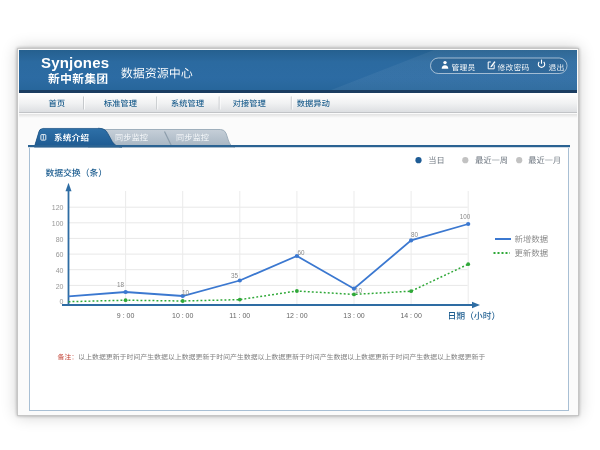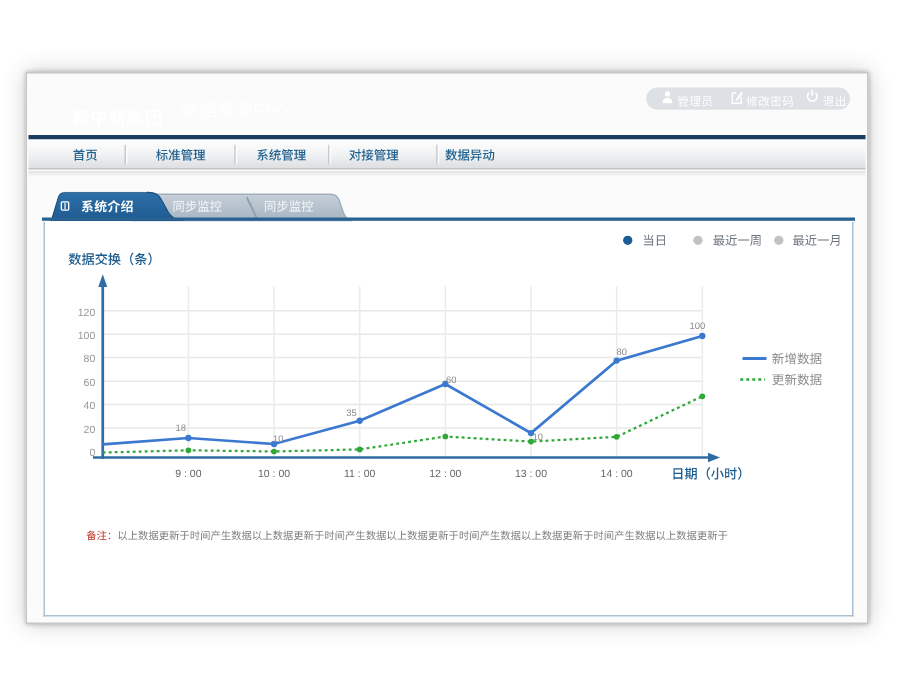--- a/index.html
+++ b/index.html
@@ -12,20 +12,23 @@
   background:linear-gradient(180deg,#ffffff 0%,#f0f1f2 55%,#dddfe2 100%); border-bottom:1px solid #c2c4c7; }
 #navshadow { position:absolute; left:1px; top:64.5px; width:558px; height:4px;
   background:linear-gradient(180deg,rgba(0,0,0,0.10),rgba(0,0,0,0)); }
 #panel { position:absolute; left:11px; top:99px; width:540px; height:263px; background:#ffffff;
   border-left:1px solid #a8bfd4; border-right:1px solid #a8bfd4; border-bottom:1px solid #a8bfd4; }
 .lay { position:absolute; }
 #logo { position:absolute; left:22px; top:6px; color:#fff; font-weight:bold; font-size:15px; letter-spacing:0.2px; line-height:14px; font-family:"Liberation Sans", sans-serif; }
 </style></head>
 <body>
 <div id="win">
+  <div id="hdr">
+      <div id="logo">Synjones</div>
+    </div>
   <div id="navline"></div>
   <div id="nav"></div>
   <div id="navshadow"></div>
   <div id="panel"></div>
 </div>
 <svg class="lay" style="left:17px;top:48px" width="562" height="46" viewBox="0 0 562 46">
     <path d="M32.3 32.3C32.1 33.0 31.7 33.7 31.3 34.1C31.6 34.3 32.0 34.6 32.2 34.8C32.7 34.2 33.1 33.4 33.4 32.6ZM35.2 32.7C35.5 33.3 35.9 34.0 36.1 34.5L37.1 33.9C36.9 34.3 36.7 34.7 36.5 35.1C36.8 35.2 37.4 35.7 37.6 35.9C38.6 34.4 38.8 32.0 38.8 30.3V30.2H39.9V36.0H41.3V30.2H42.4V28.9H38.8V27.0C39.9 26.8 41.2 26.5 42.2 26.1L41.1 25.1C40.2 25.5 38.8 25.9 37.5 26.1V30.3C37.5 31.4 37.4 32.7 37.1 33.9C36.9 33.5 36.5 32.8 36.1 32.2ZM33.4 27.3H35.1C35.0 27.7 34.8 28.3 34.6 28.8H33.2L33.8 28.6C33.7 28.3 33.6 27.7 33.4 27.3ZM33.3 25.2C33.4 25.5 33.5 25.8 33.7 26.1H31.6V27.3H33.2L32.3 27.5C32.4 27.9 32.5 28.4 32.6 28.8H31.4V29.9H33.7V30.8H31.5V32.0H33.7V34.6C33.7 34.7 33.7 34.7 33.5 34.7C33.4 34.7 33.0 34.7 32.7 34.7C32.8 35.0 33.0 35.5 33.1 35.8C33.7 35.8 34.2 35.8 34.5 35.6C34.9 35.4 35.0 35.1 35.0 34.6V32.0H36.9V30.8H35.0V29.9H37.1V28.8H35.9C36.1 28.4 36.3 27.9 36.4 27.5L35.4 27.3H36.9V26.1H35.1C34.9 25.8 34.7 25.3 34.6 24.9Z M48.2 25.0V27.0H44.1V33.0H45.6V32.4H48.2V36.1H49.7V32.4H52.4V32.9H53.9V27.0H49.7V25.0ZM45.6 31.0V28.4H48.2V31.0ZM52.4 31.0H49.7V28.4H52.4Z M56.5 32.3C56.3 33.0 55.9 33.7 55.5 34.1C55.8 34.3 56.2 34.6 56.4 34.8C56.9 34.2 57.3 33.4 57.6 32.6ZM59.4 32.7C59.7 33.3 60.1 34.0 60.3 34.5L61.3 33.9C61.1 34.3 60.9 34.7 60.7 35.1C61.0 35.2 61.6 35.7 61.8 35.9C62.8 34.4 63.0 32.0 63.0 30.3V30.2H64.1V36.0H65.5V30.2H66.6V28.9H63.0V27.0C64.1 26.8 65.4 26.5 66.4 26.1L65.3 25.1C64.4 25.5 63.0 25.9 61.7 26.1V30.3C61.7 31.4 61.6 32.7 61.3 33.9C61.1 33.5 60.7 32.8 60.3 32.2ZM57.6 27.3H59.3C59.2 27.7 59.0 28.3 58.8 28.8H57.4L58.0 28.6C57.9 28.3 57.8 27.7 57.6 27.3ZM57.5 25.2C57.6 25.5 57.7 25.8 57.9 26.1H55.8V27.3H57.4L56.5 27.5C56.6 27.9 56.7 28.4 56.8 28.8H55.6V29.9H57.9V30.8H55.7V32.0H57.9V34.6C57.9 34.7 57.9 34.7 57.7 34.7C57.6 34.7 57.2 34.7 56.9 34.7C57.0 35.0 57.2 35.5 57.3 35.8C57.9 35.8 58.4 35.8 58.7 35.6C59.1 35.4 59.2 35.1 59.2 34.6V32.0H61.1V30.8H59.2V29.9H61.3V28.8H60.1C60.3 28.4 60.5 27.9 60.6 27.5L59.6 27.3H61.1V26.1H59.3C59.1 25.8 58.9 25.3 58.8 24.9Z M72.5 31.7V32.3H67.9V33.4H71.3C70.2 34.0 68.8 34.5 67.5 34.8C67.8 35.1 68.2 35.6 68.4 36.0C69.8 35.6 71.3 34.9 72.5 34.0V36.0H73.9V34.0C75.0 34.8 76.6 35.5 77.9 35.9C78.1 35.6 78.5 35.1 78.8 34.8C77.6 34.5 76.2 34.0 75.2 33.4H78.5V32.3H73.9V31.7ZM73.0 28.6V29.1H70.6V28.6ZM72.8 25.3C72.9 25.5 73.0 25.8 73.1 26.1H71.2C71.4 25.8 71.6 25.5 71.8 25.2L70.4 24.9C69.8 26.0 68.9 27.2 67.5 28.1C67.9 28.3 68.3 28.8 68.5 29.1C68.8 28.9 69.0 28.7 69.2 28.5V31.9H70.6V31.6H78.2V30.5H74.3V30.0H77.4V29.1H74.3V28.6H77.4V27.7H74.3V27.2H77.9V26.1H74.6C74.5 25.7 74.3 25.3 74.0 24.9ZM73.0 27.7H70.6V27.2H73.0ZM73.0 30.0V30.5H70.6V30.0Z M80.2 25.4V36.1H81.7V35.6H88.8V36.1H90.3V25.4ZM81.7 34.4V26.7H88.8V34.4ZM85.6 27.1V28.4H82.2V29.6H85.1C84.2 30.7 83.0 31.6 81.9 32.1C82.2 32.4 82.6 32.8 82.8 33.1C83.7 32.6 84.7 31.9 85.6 31.0V32.6C85.6 32.7 85.5 32.8 85.4 32.8C85.3 32.8 84.8 32.8 84.3 32.8C84.5 33.1 84.7 33.7 84.8 34.0C85.5 34.0 86.1 34.0 86.5 33.8C86.9 33.6 87.0 33.2 87.0 32.6V29.6H88.4V28.4H87.0V27.1Z" fill="#ffffff"></path>
 <path d="M109.1 19.6C108.9 20.1 108.5 20.8 108.2 21.2L108.8 21.5C109.1 21.1 109.5 20.5 109.9 20.0ZM104.9 20.0C105.2 20.5 105.5 21.1 105.6 21.6L106.3 21.3C106.2 20.8 105.9 20.2 105.5 19.7ZM108.7 26.4C108.4 27.0 108.1 27.5 107.6 28.0C107.1 27.8 106.7 27.5 106.2 27.3C106.4 27.1 106.6 26.7 106.8 26.4ZM105.1 27.7C105.7 27.9 106.4 28.2 107.0 28.5C106.2 29.1 105.3 29.4 104.3 29.7C104.4 29.8 104.6 30.1 104.7 30.4C105.8 30.1 106.8 29.6 107.7 28.9C108.1 29.1 108.5 29.4 108.7 29.6L109.3 29.0C109.0 28.8 108.7 28.6 108.3 28.4C108.9 27.7 109.4 26.8 109.7 25.8L109.2 25.6L109.1 25.6H107.1L107.4 25.0L106.6 24.9C106.5 25.1 106.4 25.4 106.3 25.6H104.6V26.4H105.9C105.6 26.9 105.4 27.3 105.1 27.7ZM106.9 19.4V21.7H104.4V22.4H106.6C106.0 23.2 105.1 23.9 104.3 24.3C104.4 24.4 104.7 24.8 104.8 25.0C105.5 24.6 106.3 23.9 106.9 23.2V24.7H107.7V23.0C108.3 23.4 109.0 24.0 109.3 24.3L109.8 23.6C109.5 23.4 108.5 22.8 107.9 22.4H110.2V21.7H107.7V19.4ZM111.3 19.5C111.0 21.6 110.5 23.6 109.6 24.9C109.8 25.0 110.1 25.3 110.3 25.5C110.6 25.0 110.8 24.5 111.1 23.9C111.3 25.1 111.7 26.2 112.1 27.1C111.5 28.3 110.5 29.1 109.2 29.8C109.4 29.9 109.6 30.3 109.7 30.5C110.9 29.8 111.9 29.0 112.6 28.0C113.2 29.0 113.9 29.8 114.9 30.4C115.0 30.1 115.3 29.8 115.5 29.6C114.5 29.1 113.7 28.2 113.1 27.1C113.7 25.9 114.1 24.4 114.4 22.6H115.2V21.7H111.8C111.9 21.1 112.1 20.4 112.2 19.6ZM113.5 22.6C113.3 24.0 113.0 25.2 112.6 26.2C112.1 25.1 111.8 23.9 111.6 22.6Z M121.6 26.6V30.5H122.4V30.0H126.1V30.4H126.9V26.6H124.6V25.2H127.3V24.4H124.6V23.1H126.9V19.9H120.5V23.6C120.5 25.5 120.4 28.1 119.2 29.9C119.4 30.0 119.8 30.3 119.9 30.4C120.9 29.0 121.3 26.9 121.4 25.2H123.8V26.6ZM121.4 20.7H126.0V22.3H121.4ZM121.4 23.1H123.8V24.4H121.4L121.4 23.6ZM122.4 29.2V27.4H126.1V29.2ZM117.8 19.4V21.8H116.3V22.7H117.8V25.3C117.2 25.5 116.6 25.7 116.1 25.8L116.4 26.7L117.8 26.2V29.3C117.8 29.5 117.7 29.5 117.6 29.5C117.5 29.6 117.0 29.6 116.5 29.5C116.6 29.8 116.7 30.2 116.7 30.4C117.5 30.4 117.9 30.4 118.2 30.2C118.5 30.1 118.6 29.8 118.6 29.3V25.9L120.0 25.5L119.9 24.7L118.6 25.1V22.7H120.0V21.8H118.6V19.4Z M128.8 20.5C129.7 20.8 130.8 21.4 131.3 21.8L131.8 21.1C131.2 20.7 130.1 20.2 129.3 19.9ZM128.4 23.6 128.7 24.4C129.6 24.1 130.8 23.7 132.0 23.3L131.9 22.5C130.6 22.9 129.3 23.3 128.4 23.6ZM130.0 25.0V28.4H130.9V25.9H136.8V28.3H137.8V25.0ZM133.5 26.2C133.1 28.2 132.2 29.3 128.4 29.7C128.5 29.9 128.7 30.3 128.8 30.5C132.9 29.9 134.0 28.6 134.4 26.2ZM134.0 28.6C135.5 29.1 137.5 29.9 138.5 30.4L139.0 29.7C138.0 29.1 136.0 28.4 134.5 27.9ZM133.6 19.5C133.3 20.3 132.7 21.3 131.7 22.0C131.9 22.2 132.2 22.4 132.3 22.6C132.9 22.2 133.3 21.7 133.6 21.2H135.0C134.7 22.5 133.9 23.6 131.7 24.2C131.9 24.3 132.1 24.6 132.2 24.8C133.8 24.3 134.8 23.5 135.4 22.6C136.1 23.6 137.3 24.4 138.6 24.7C138.8 24.5 139.0 24.2 139.2 24.0C137.7 23.7 136.4 22.9 135.7 21.9C135.8 21.7 135.9 21.4 135.9 21.2H137.7C137.5 21.6 137.3 22.0 137.2 22.3L138.0 22.5C138.3 22.1 138.6 21.3 138.9 20.7L138.3 20.5L138.1 20.5H134.0C134.2 20.2 134.4 19.9 134.5 19.6Z M146.2 24.6H149.9V25.7H146.2ZM146.2 22.9H149.9V23.9H146.2ZM145.9 27.0C145.5 27.8 145.0 28.7 144.4 29.3C144.6 29.4 145.0 29.6 145.1 29.7C145.7 29.1 146.3 28.1 146.7 27.3ZM149.3 27.2C149.7 28.0 150.3 29.0 150.6 29.6L151.4 29.2C151.1 28.7 150.5 27.7 150.0 26.9ZM140.8 20.2C141.5 20.6 142.4 21.2 142.8 21.6L143.4 20.8C142.9 20.5 142.0 19.9 141.4 19.6ZM140.3 23.4C140.9 23.8 141.8 24.4 142.3 24.7L142.8 24.0C142.3 23.6 141.4 23.1 140.8 22.8ZM140.5 29.8 141.3 30.3C141.9 29.2 142.6 27.7 143.1 26.4L142.3 25.9C141.8 27.3 141.0 28.9 140.5 29.8ZM143.9 20.0V23.3C143.9 25.3 143.7 28.0 142.4 29.9C142.6 30.0 143.0 30.3 143.1 30.4C144.5 28.4 144.7 25.4 144.7 23.3V20.8H151.2V20.0ZM147.6 21.0C147.5 21.3 147.4 21.8 147.3 22.2H145.4V26.4H147.6V29.5C147.6 29.6 147.5 29.7 147.4 29.7C147.2 29.7 146.7 29.7 146.1 29.7C146.3 29.9 146.4 30.2 146.4 30.4C147.2 30.5 147.7 30.5 148.0 30.3C148.4 30.2 148.5 30.0 148.5 29.5V26.4H150.8V22.2H148.1C148.3 21.9 148.4 21.5 148.6 21.2Z M157.3 19.4V21.6H153.0V27.3H153.9V26.5H157.3V30.4H158.2V26.5H161.7V27.2H162.6V21.6H158.2V19.4ZM153.9 25.6V22.4H157.3V25.6ZM161.7 25.6H158.2V22.4H161.7Z M167.3 22.8V28.7C167.3 29.9 167.7 30.2 169.0 30.2C169.3 30.2 171.1 30.2 171.4 30.2C172.8 30.2 173.1 29.6 173.2 27.3C173.0 27.2 172.6 27.1 172.3 26.9C172.3 29.0 172.2 29.4 171.4 29.4C171.0 29.4 169.4 29.4 169.1 29.4C168.4 29.4 168.3 29.3 168.3 28.7V22.8ZM165.4 23.7C165.2 25.1 164.8 27.0 164.3 28.2L165.2 28.6C165.7 27.3 166.1 25.3 166.3 23.8ZM172.9 23.7C173.6 25.1 174.3 27.0 174.5 28.2L175.4 27.9C175.1 26.6 174.5 24.8 173.8 23.4ZM167.9 20.4C169.0 21.2 170.5 22.4 171.1 23.2L171.8 22.5C171.1 21.7 169.6 20.6 168.5 19.8Z" fill="#ffffff"></path>
 <rect x="413.5" y="10" width="136.5" height="15.5" rx="7.7" fill="rgba(10,40,70,0.12)" stroke="rgba(255,255,255,0.55)" stroke-width="1"></rect>
 <circle cx="428" cy="14.6" r="1.7" fill="#fff"></circle>

